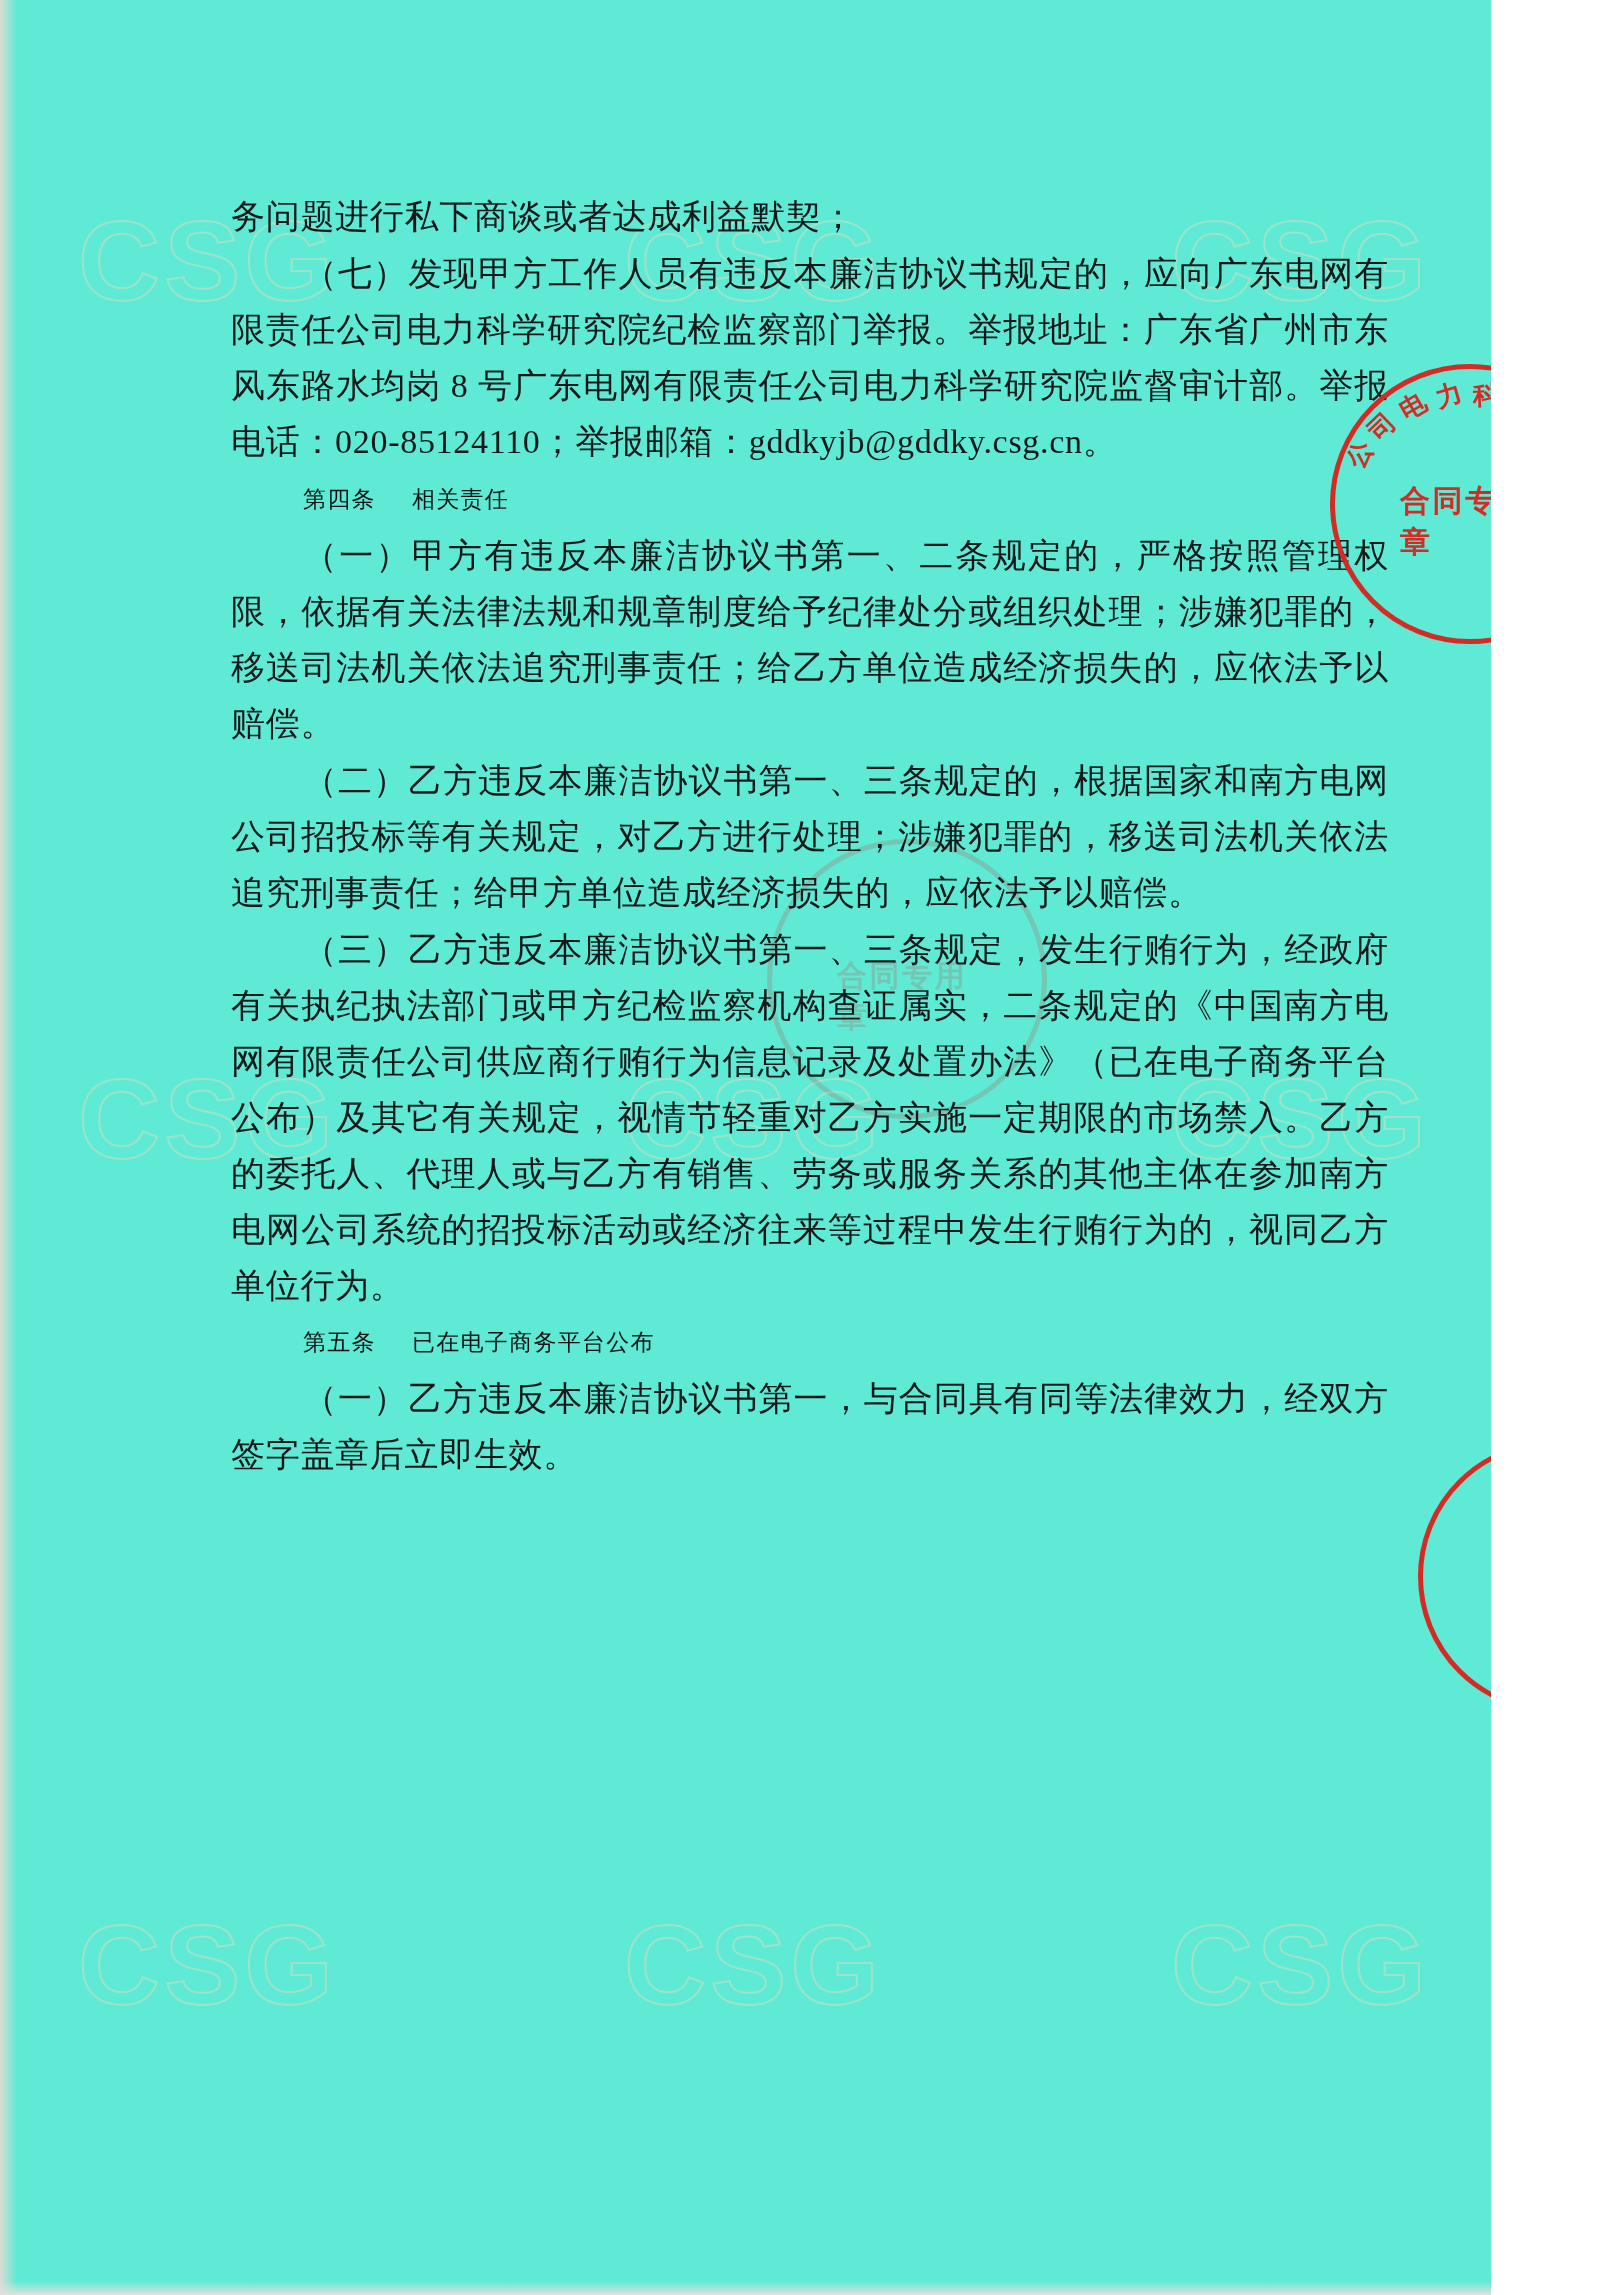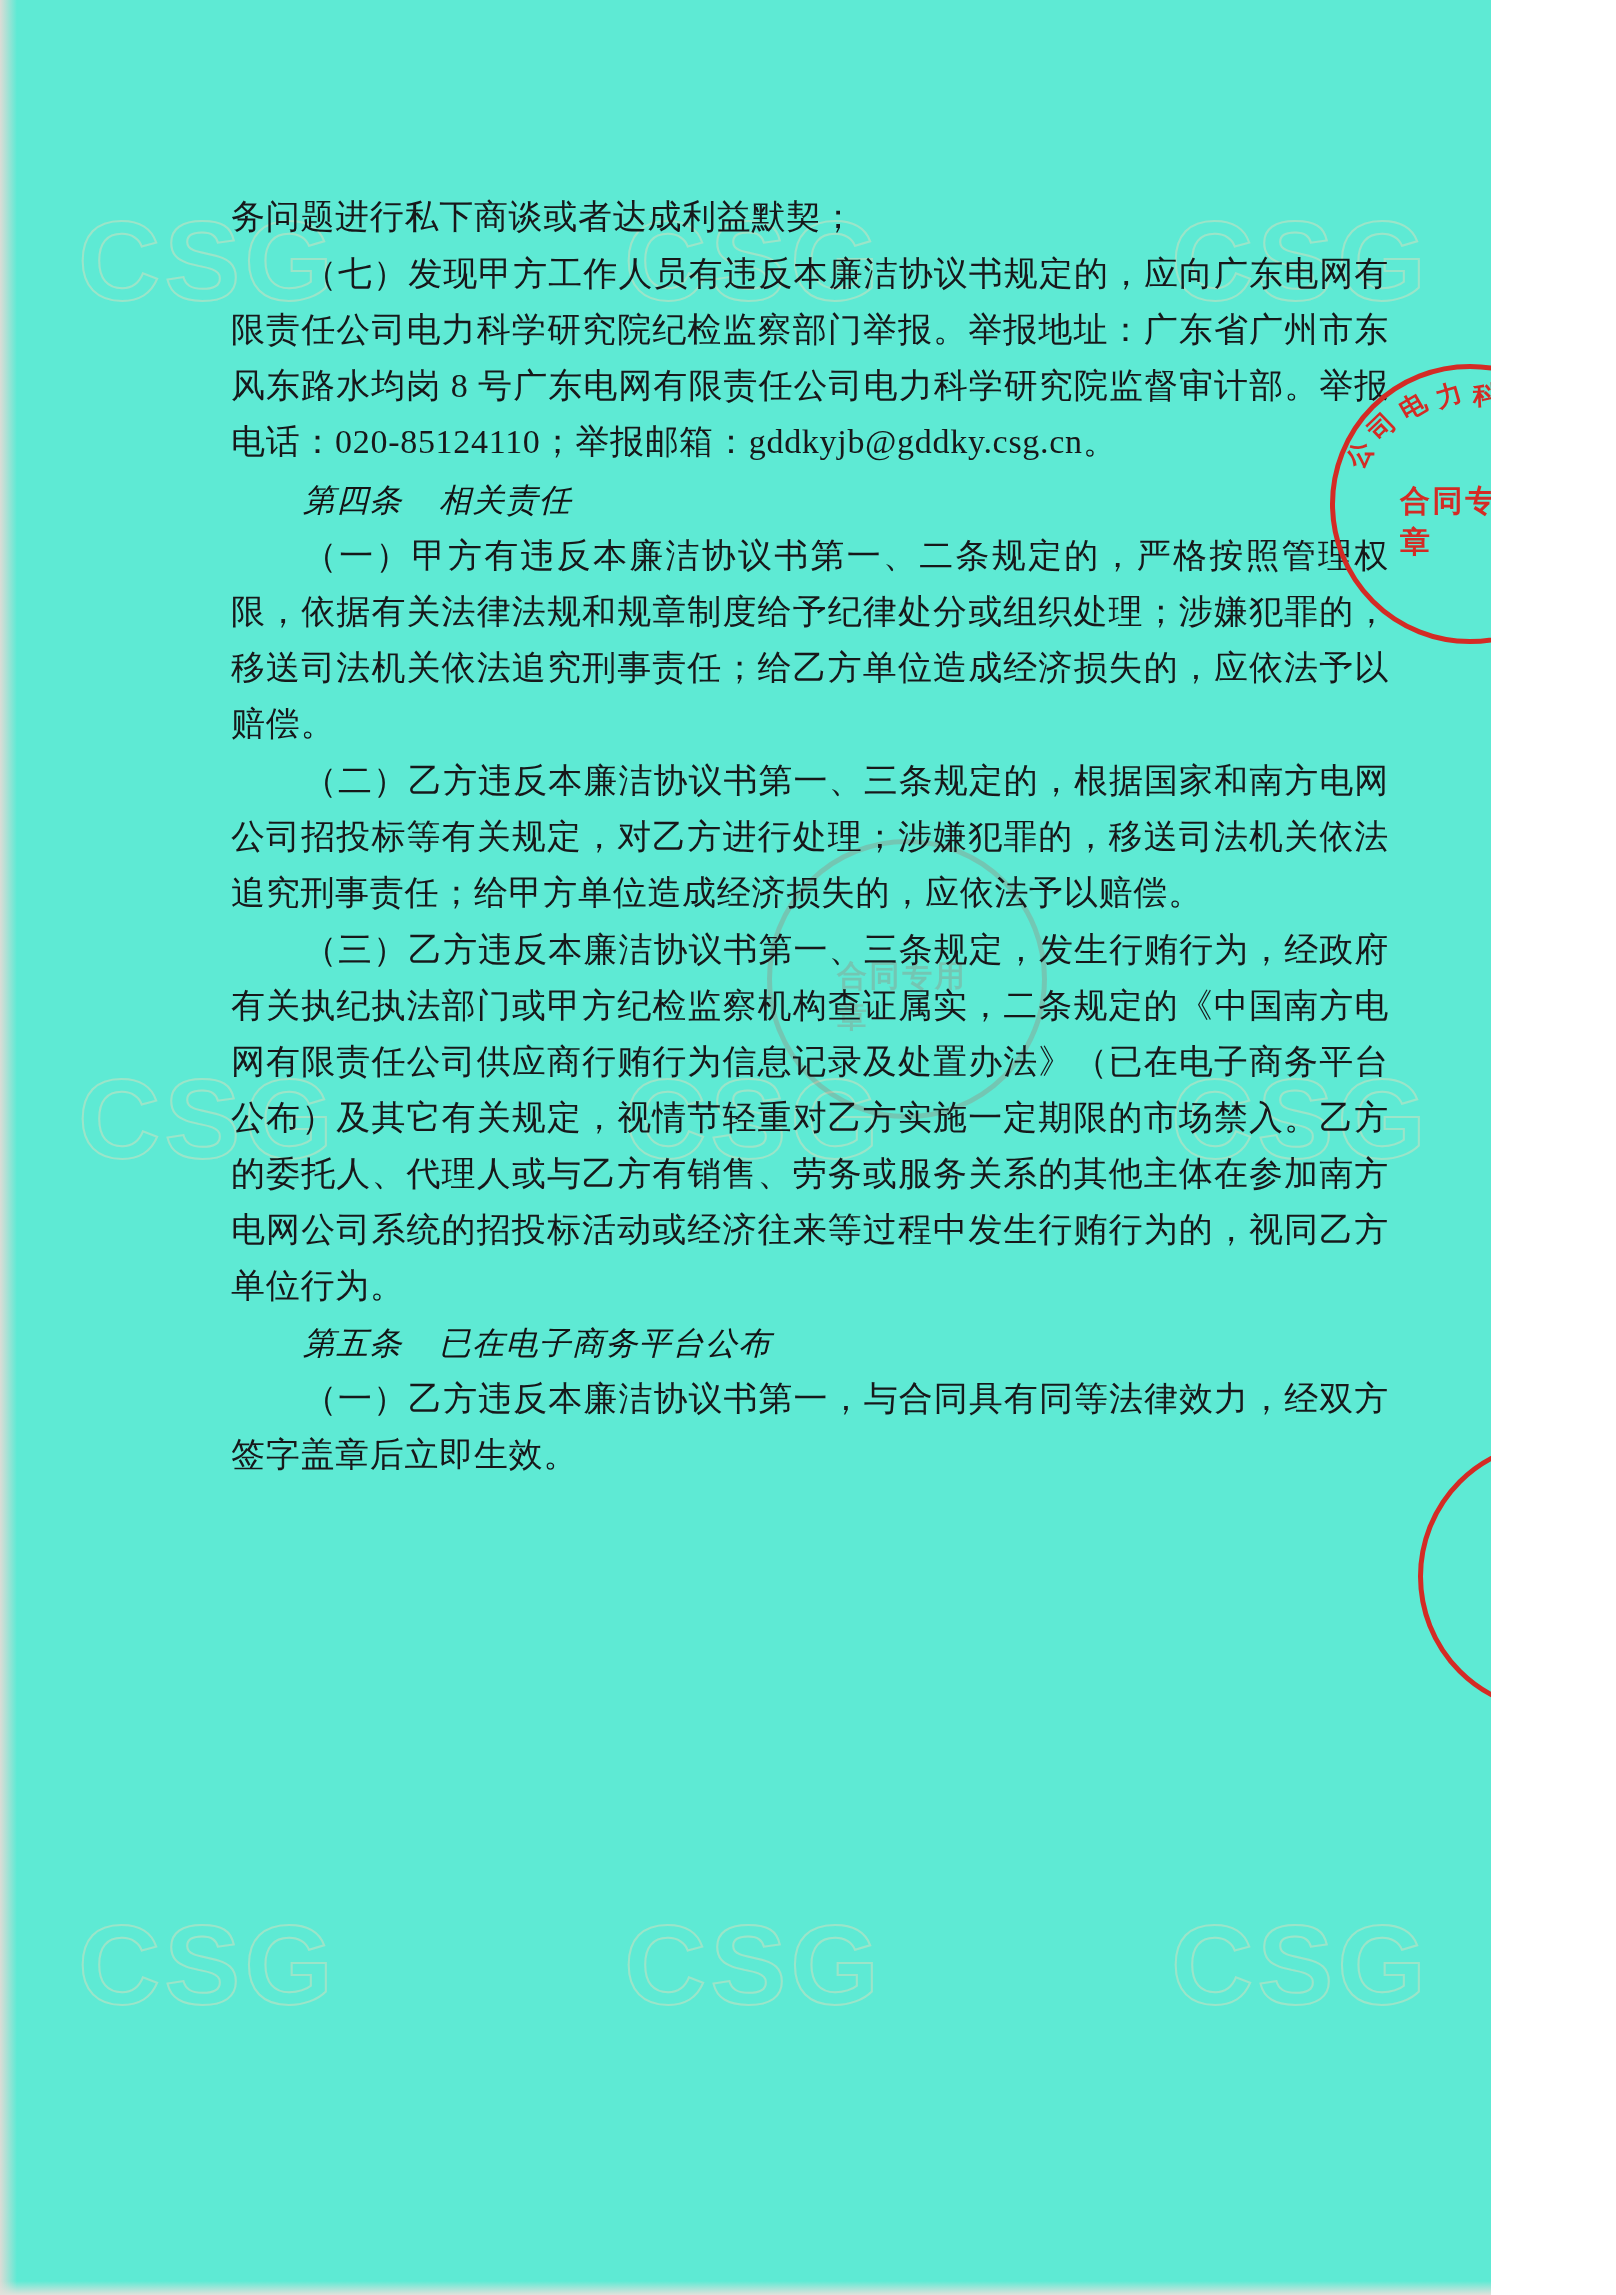--- a/index.html
+++ b/index.html
@@ -51,28 +51,27 @@
     text-align: justify;
     text-justify: inter-ideograph;
     margin: 0 0 1.3px 0;
     letter-spacing: 0.7px;
     font-family: "Liberation Serif", "DejaVu Serif", serif;
   }
   .indent {
     text-indent: 72px;
   }
   .heading {
-    font-size: 32px;
+    font-size: 23px;
     line-height: 56px;
     color: #131415;
     margin: 0;
     letter-spacing: 1.3px;
     text-indent: 72px;
     font-family: "Liberation Serif", "DejaVu Serif", serif;
-    font-style: italic;
   }
   .heading .gap {
     display: inline-block;
     width: 36px;
   }
   
   .seal-top {
     position: absolute;
     left: 1330px;
     top: 364px;

